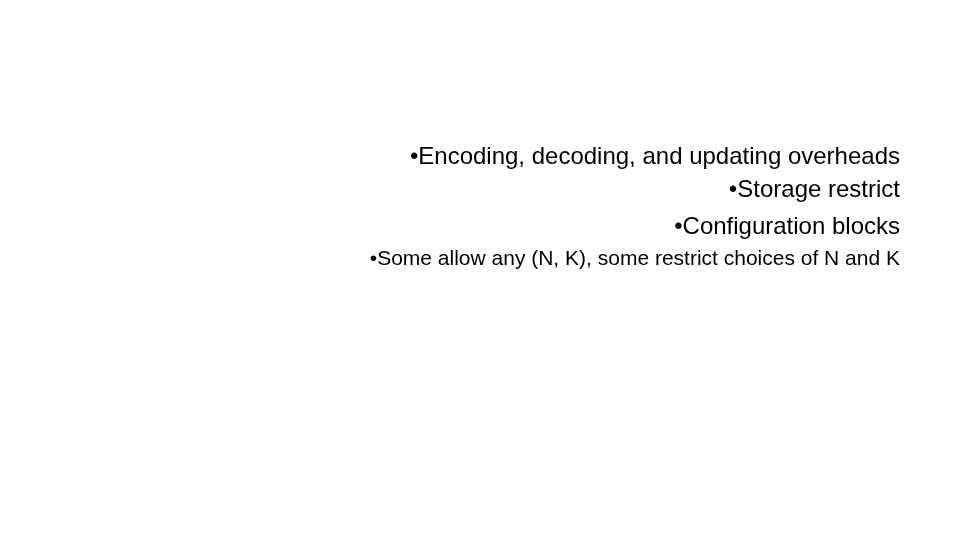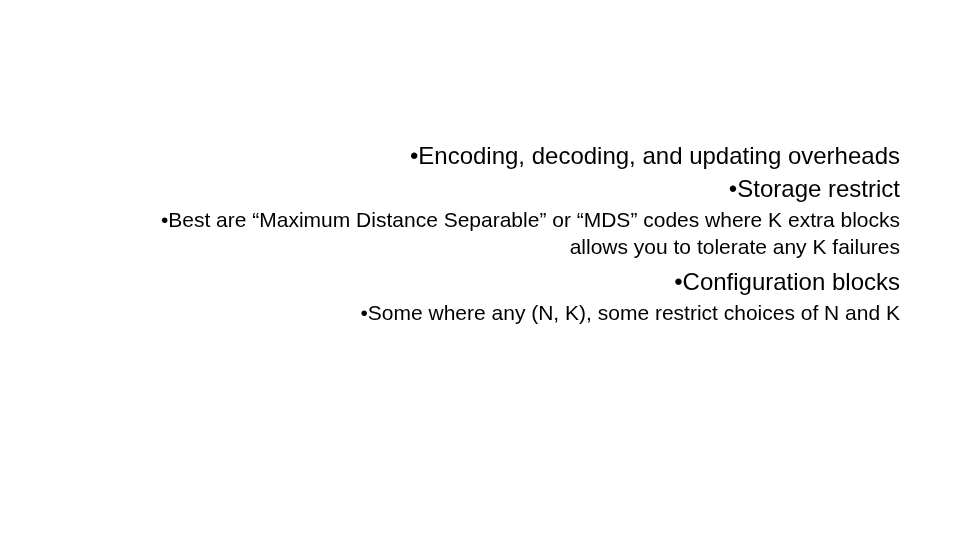--- a/index.html
+++ b/index.html
@@ -60,26 +60,23 @@
   <div class="body">
 
     <div class="b1">
       <span class="bullet-dot">•</span><span>Encoding, decoding, and updating overheads</span>
     </div>
 
     <div class="b1">
       <span class="bullet-dot">•</span><span>Storage restrict</span>
     </div>
 
-    <div class="b2">
-      <span class="bullet-dot">•</span><span>Best are “Maximum Distance Separable” or  “MDS” codes where K extra blocks allows you to tolerate any K failures</span>
-    </div>
 
     <div class="b1" style="margin-top:6px;">
       <span class="bullet-dot">•</span><span>Configuration blocks</span>
     </div>
 
     <div class="b2">
-      <span class="bullet-dot">•</span><span>Some where any (N, K), some restrict choices of N and K</span>
+      <span class="bullet-dot">•</span><span>Some allow any (N, K), some restrict choices of N and K</span>
     </div>
 
   </div>
 </div>
 
 </body></html>

